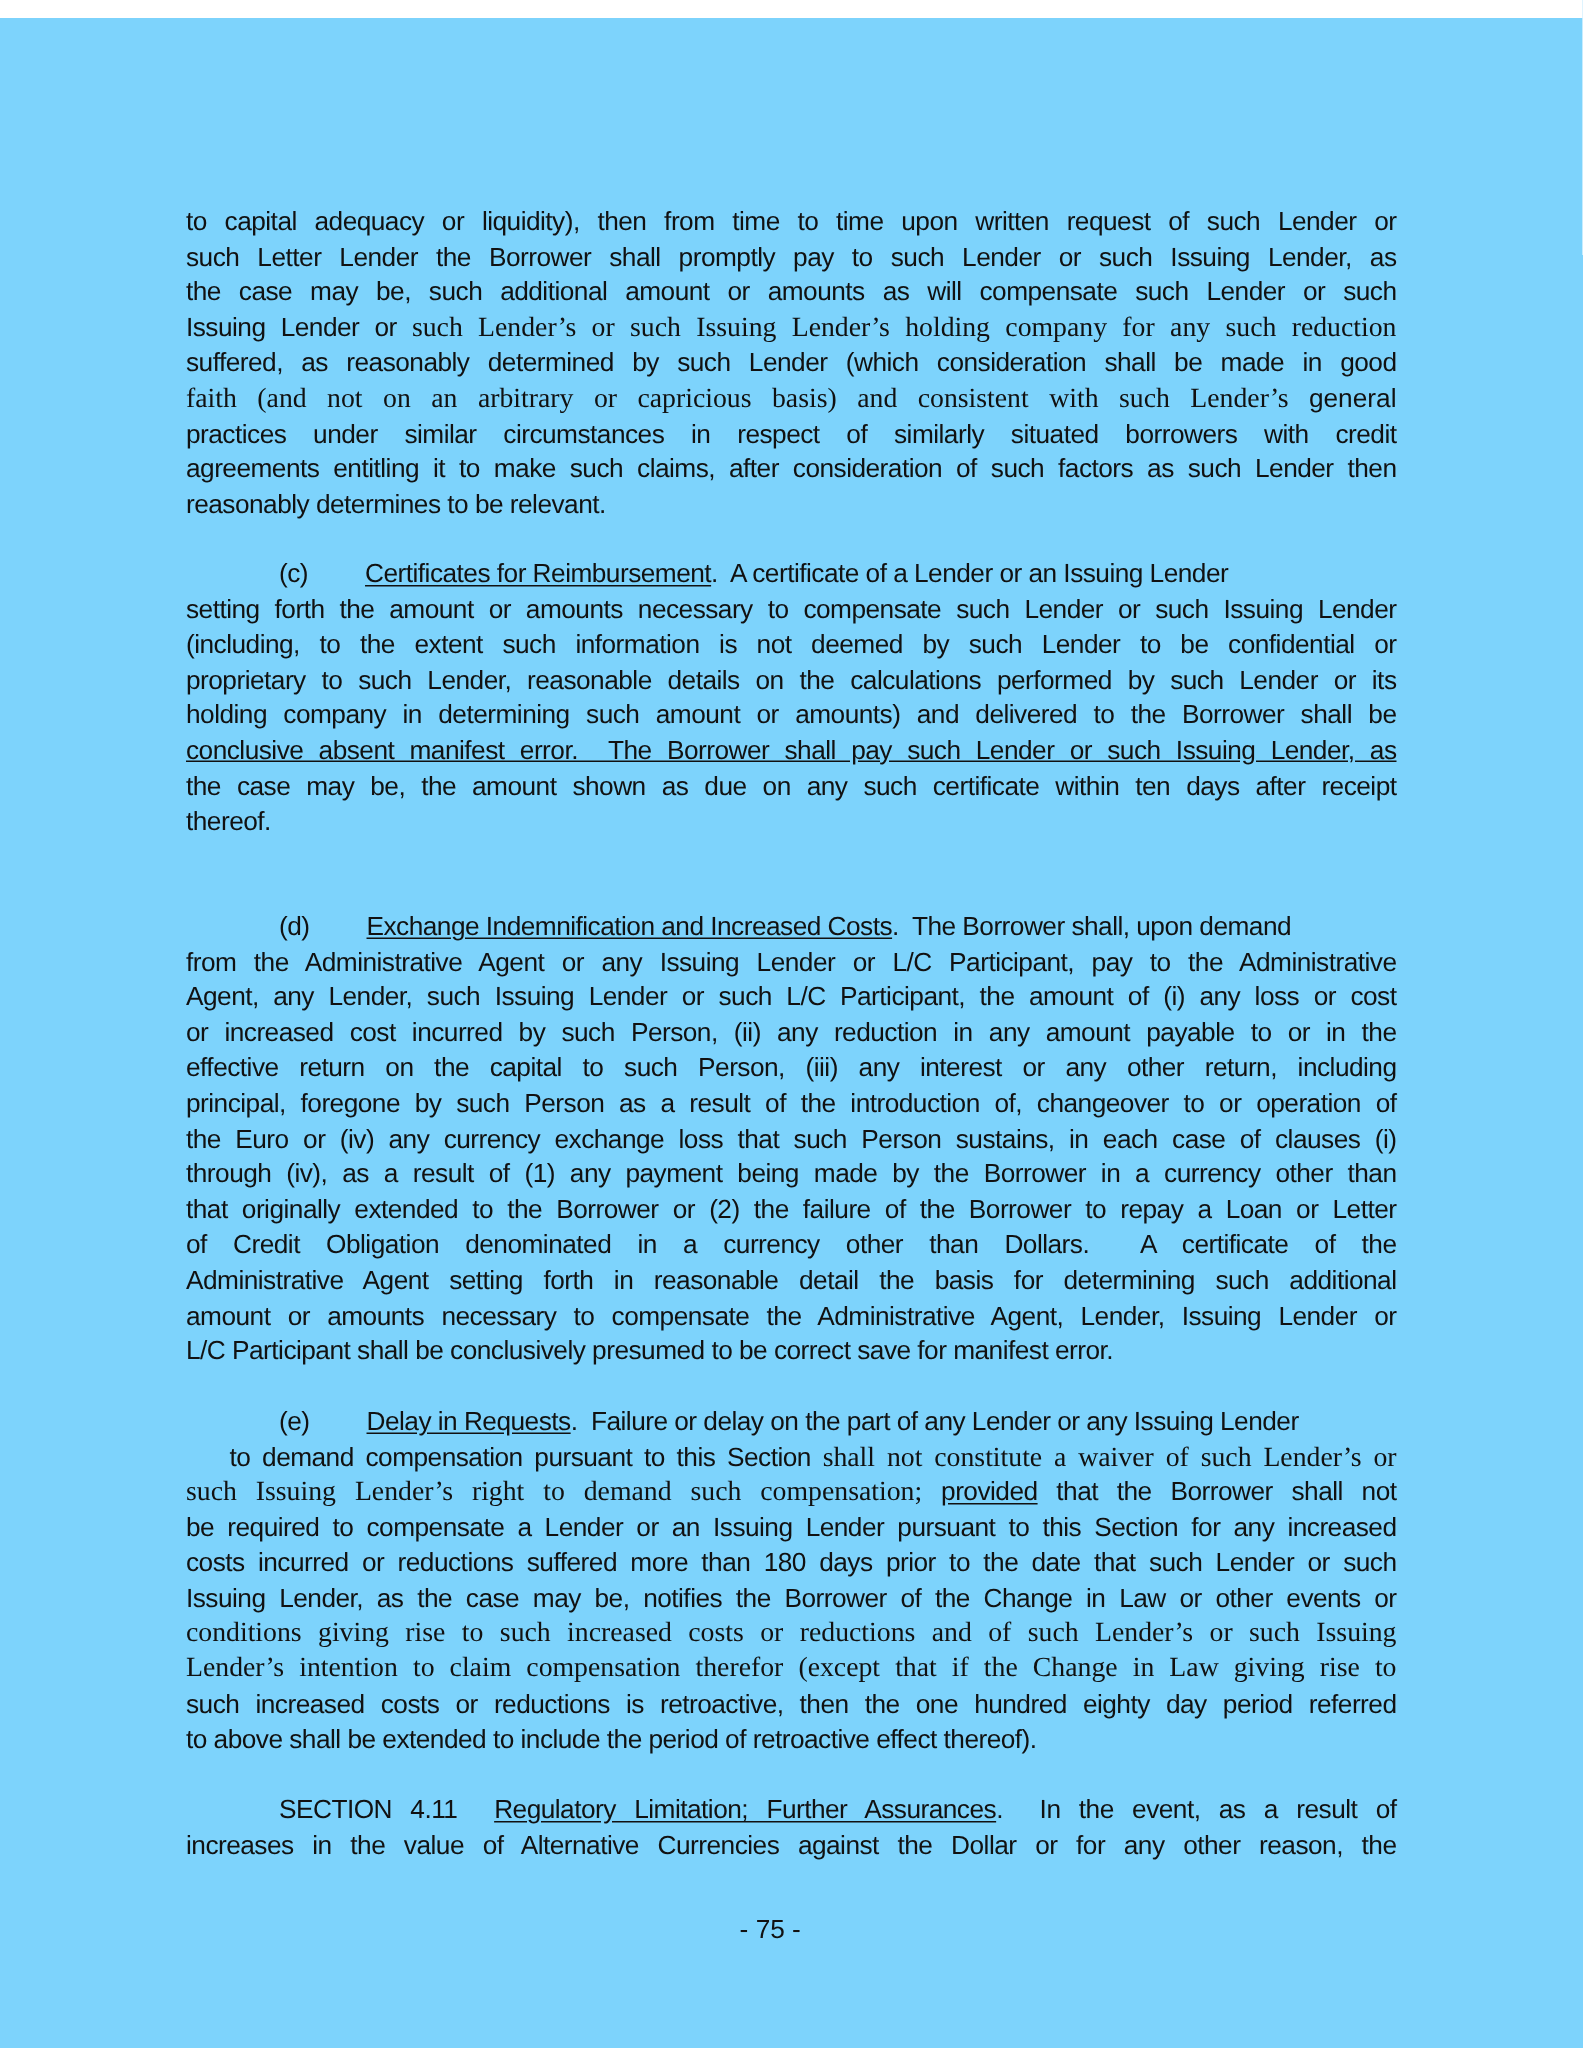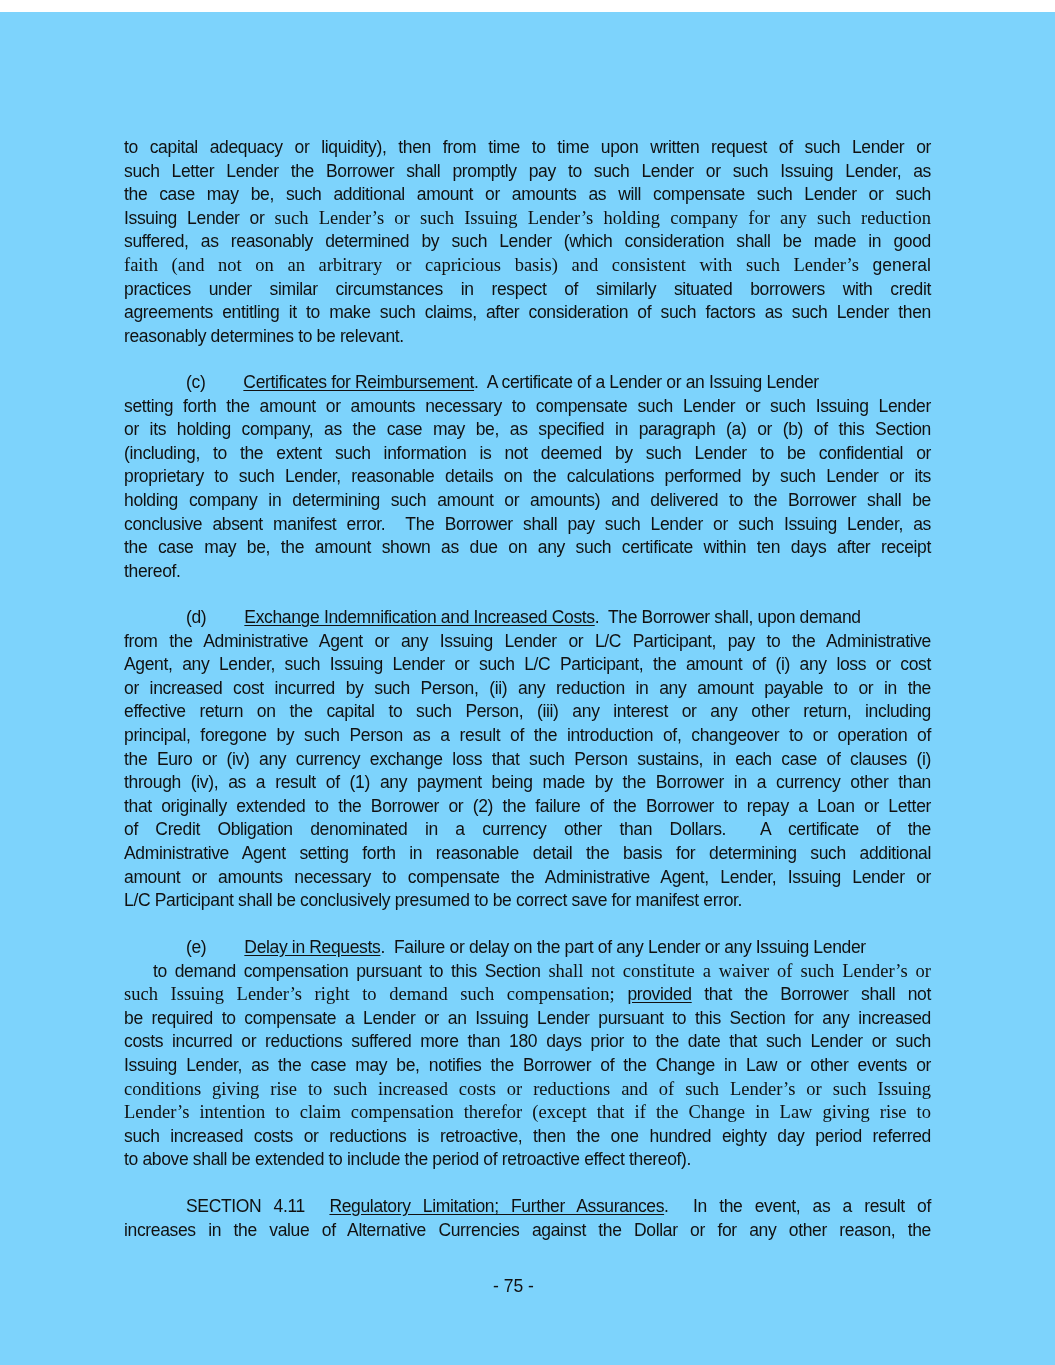--- a/index.html
+++ b/index.html
@@ -84,25 +84,24 @@
     <div class="line">practices under similar circumstances in respect of similarly situated borrowers with credit</div>
     <div class="line">agreements entitling it to make such claims, after consideration of such factors as such Lender then</div>
     <div class="line last">reasonably determines to be relevant.</div>
   </div>
 
   <div class="text-block" style="top:359px;">
     <div class="line last">
       <span class="indent"></span><span>(c)</span><span class="label-gap"></span><span class="u">Certificates for Reimbursement</span><span style="white-space:pre;">.  A certificate of a Lender or an Issuing Lender</span>
     </div>
     <div class="line">setting forth the amount or amounts necessary to compensate such Lender or such Issuing Lender</div>
-    <div class="line">or its holding company, as the case may be, as specified in paragraph (a) or (b) of this Section</div>
     <div class="line">(including, to the extent such information is not deemed by such Lender to be confidential or</div>
     <div class="line">proprietary to such Lender, reasonable details on the calculations performed by such Lender or its</div>
     <div class="line">holding company in determining such amount or amounts) and delivered to the Borrower shall be</div>
-    <div class="line" style="white-space:pre;">conclusive absent manifest error.  The Borrower shall pay such Lender or such Issuing Lender, as</div>
+    <div class="line" style="white-space:pre;text-decoration:underline;">conclusive absent manifest error.  The Borrower shall pay such Lender or such Issuing Lender, as</div>
     <div class="line">the case may be, the amount shown as due on any such certificate within ten days after receipt</div>
     <div class="line last">thereof.</div>
   </div>
 
   <div class="text-block" style="top:594px;">
     <div class="line last">
       <span class="indent"></span><span>(d)</span><span class="label-gap"></span><span class="u">Exchange Indemnification and Increased Costs</span><span style="white-space:pre;">.  The Borrower shall, upon demand</span>
     </div>
     <div class="line">from the Administrative Agent or any Issuing Lender or L/C Participant, pay to the Administrative</div>
     <div class="line">Agent, any Lender, such Issuing Lender or such L/C Participant, the amount of (i) any loss or cost</div>

